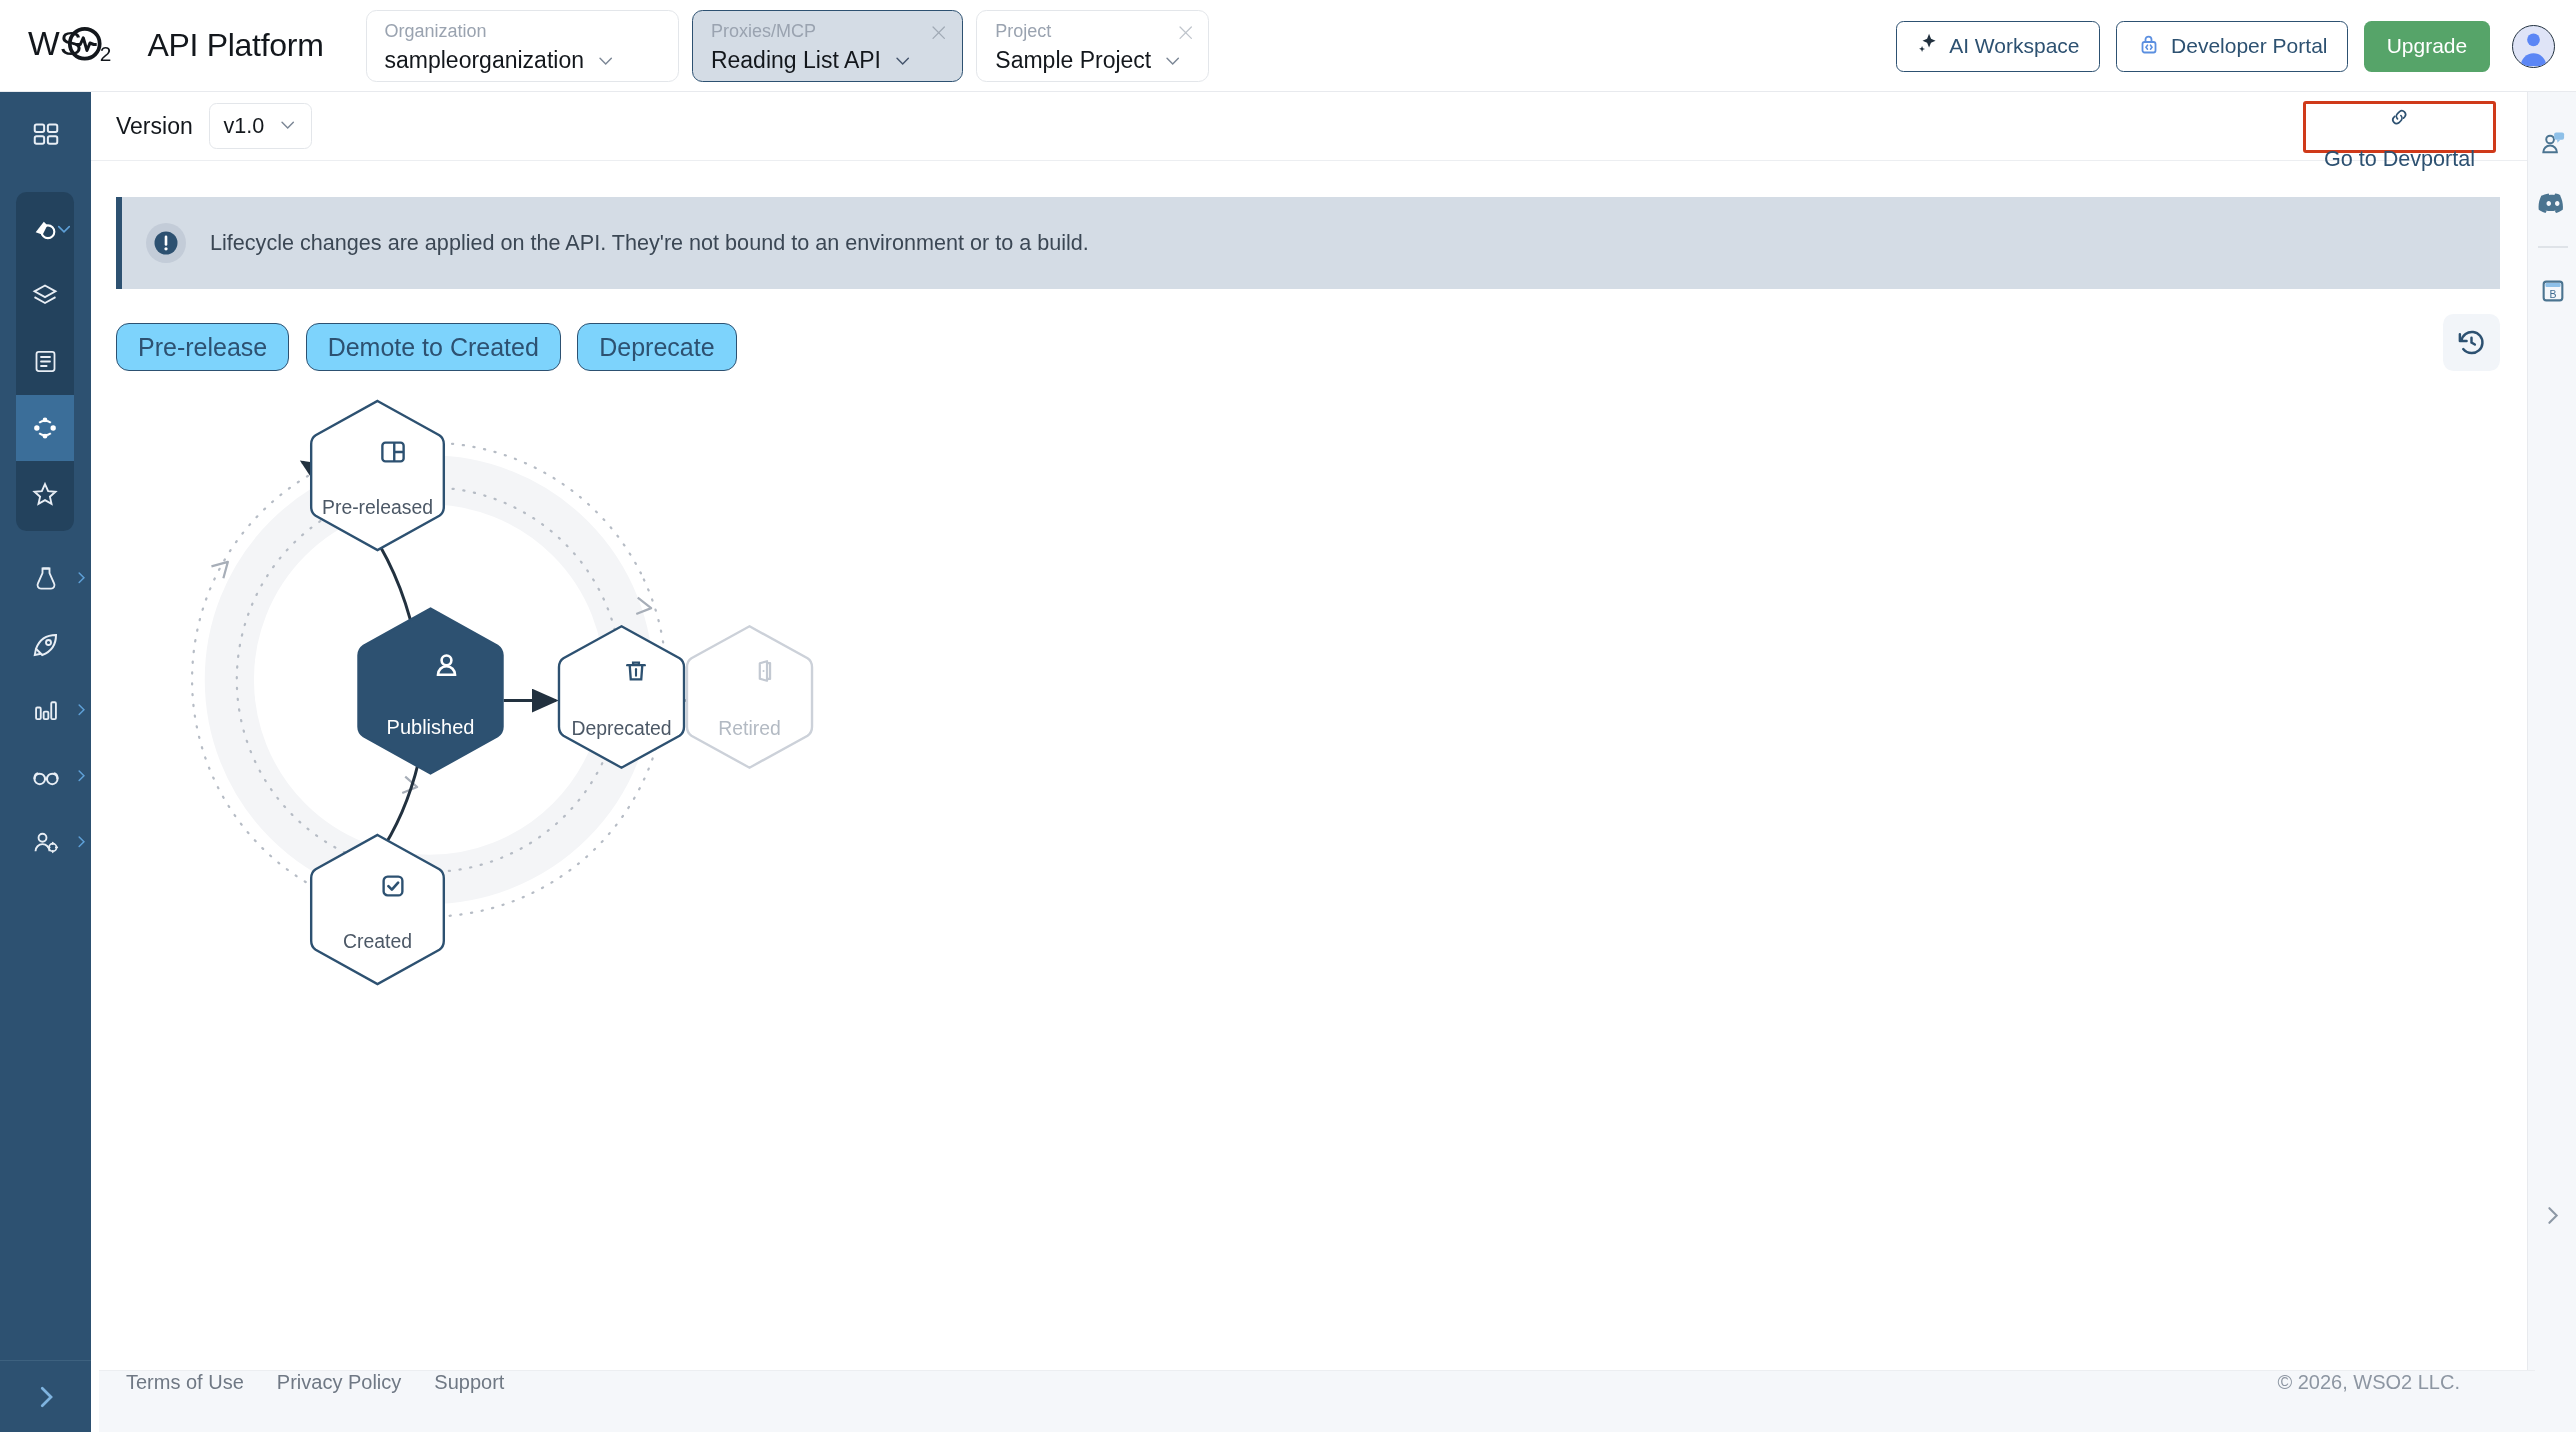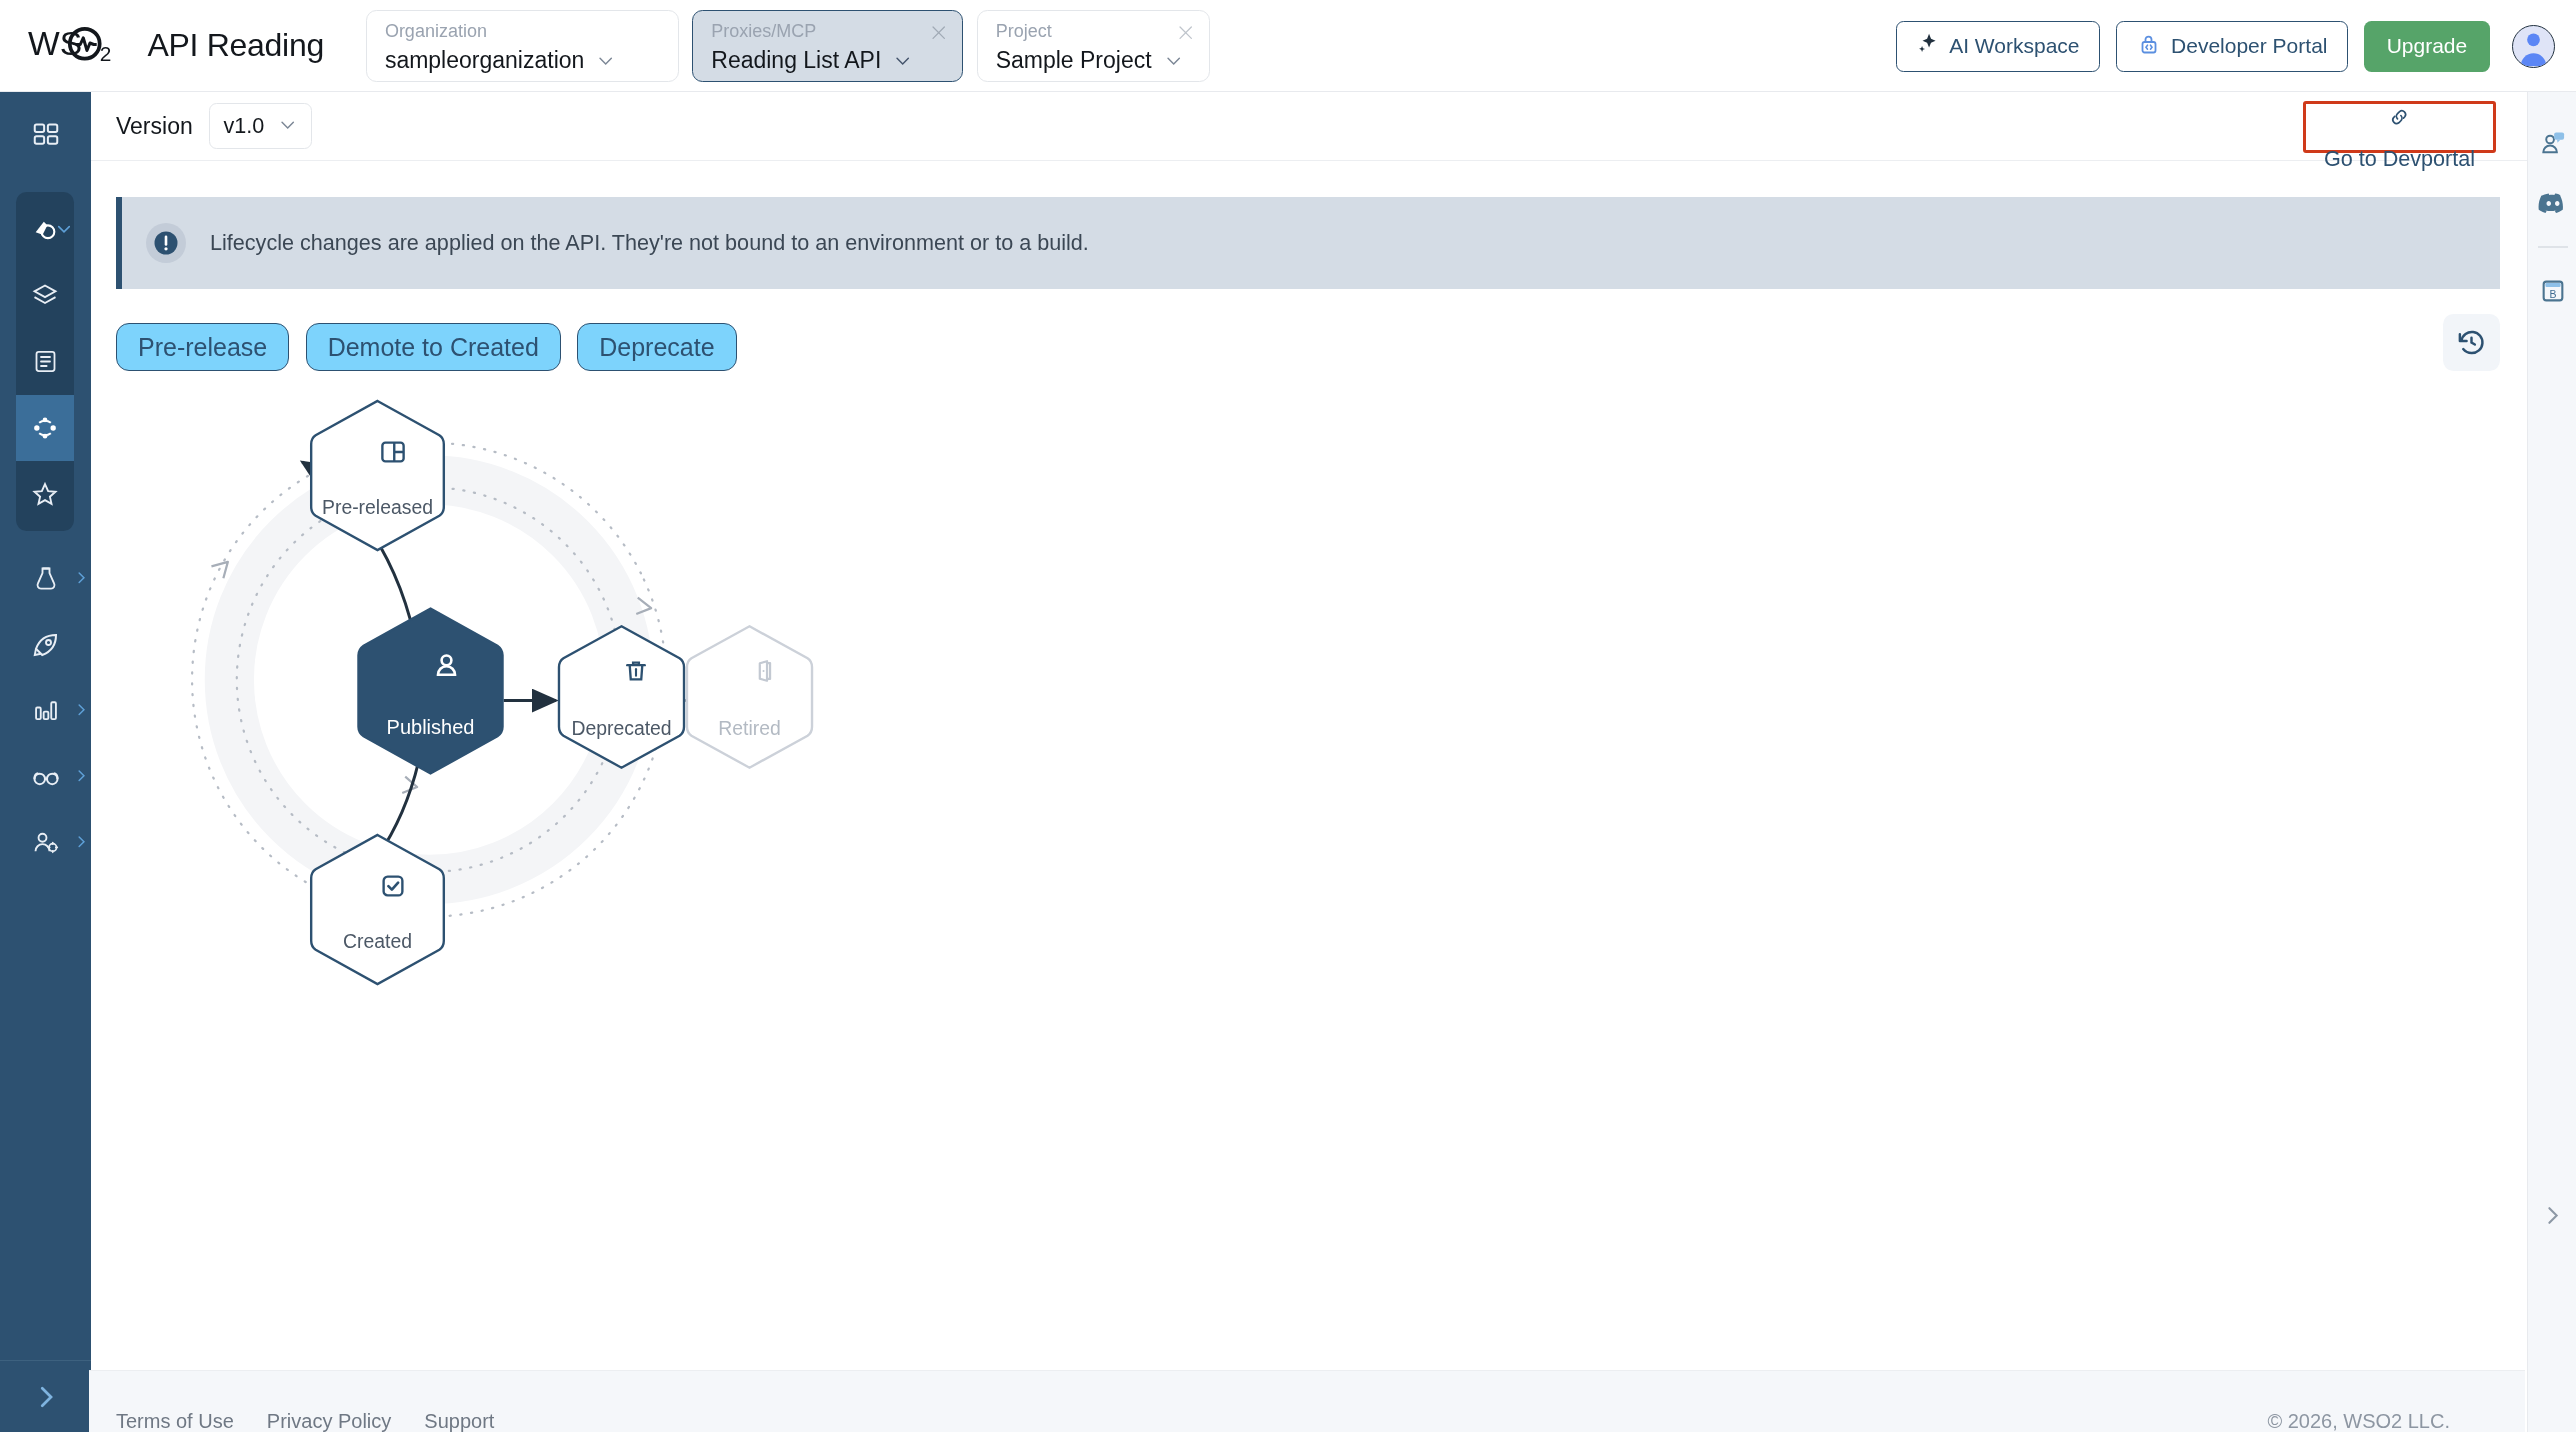--- a/index.html
+++ b/index.html
@@ -188,23 +188,23 @@
   .hexnode.disabled .hexlabel { color: #b3bac3; }
   .hexnode .hexicon {
     position: absolute; left: 50%; transform: translateX(-50%);
     top: 39px;
   }
   .hexnode.big .hexicon { top: 43px; }
   .hexnode.big .hexlabel { bottom: 36px; font-size: 20px; }
 
   
   .footer {
-    position: absolute; left: 89px; bottom: 0; width: 2436px; height: 63px;
+    position: absolute; left: 99px; bottom: 0; width: 2436px; height: 63px;
     background: #f5f7fa; border-top: 1.5px solid #eceef1;
-    display: flex; align-items: flex-end;
+    display: flex; align-items: flex-start;
   }
   .footer-links { display: flex; gap: 33px; margin-left: 27px; }
   .footer-link {
     font-size: 20px; color: #6f7884; text-decoration: none; cursor: pointer;
   }
   .footer-copy {
     position: absolute; right: 75px; font-size: 20px; color: #8d96a2;
   }
 </style>
 </head>
@@ -215,21 +215,21 @@
   <div class="topbar">
     <div class="brand">
       <span class="brand-logo">
         <svg width="112" height="39" viewBox="0 0 150 52">
           <text x="0" y="40" font-family="Liberation Sans, sans-serif" font-size="45" fill="#13171c">WS</text>
           <circle cx="76" cy="25" r="20" fill="none" stroke="#13171c" stroke-width="5"></circle>
           <path d="M64 26 l6 0 4 -9 5 17 4 -10 5 2 4 0" fill="none" stroke="#13171c" stroke-width="4" stroke-linejoin="round"></path>
           <text x="96" y="48" font-family="Liberation Sans, sans-serif" font-size="28" fill="#13171c">2</text>
         </svg>
       </span>
-      <span class="brand-text">API Reading</span>
+      <span class="brand-text">API Platform</span>
     </div>
 
     <div class="selectors">
 
       <div class="sel org">
         <span class="sel-label">Organization</span>
         <span class="sel-bottom">
           <span class="sel-value">sampleorganization</span>
           <span class="chev-dn">
             <svg width="19.4" height="19.4" viewBox="0 0 24 24">

